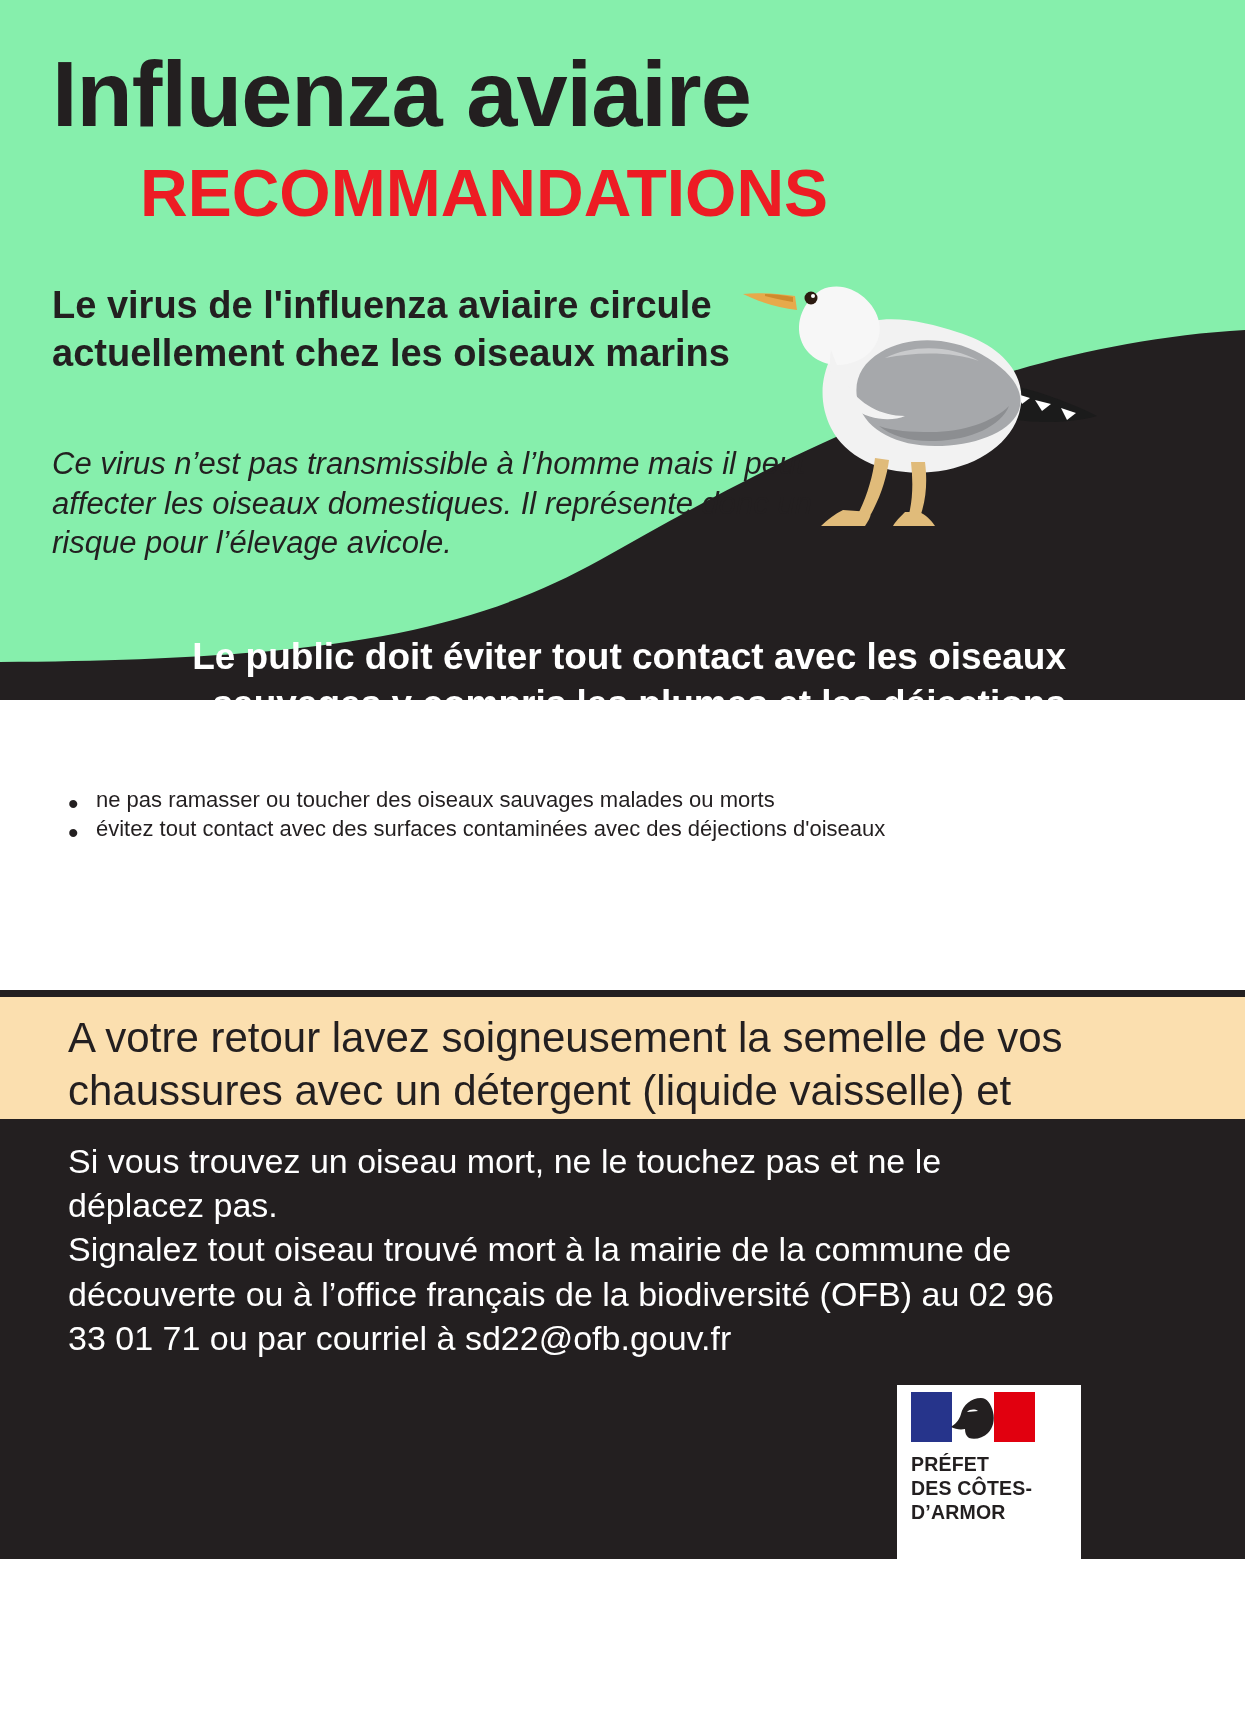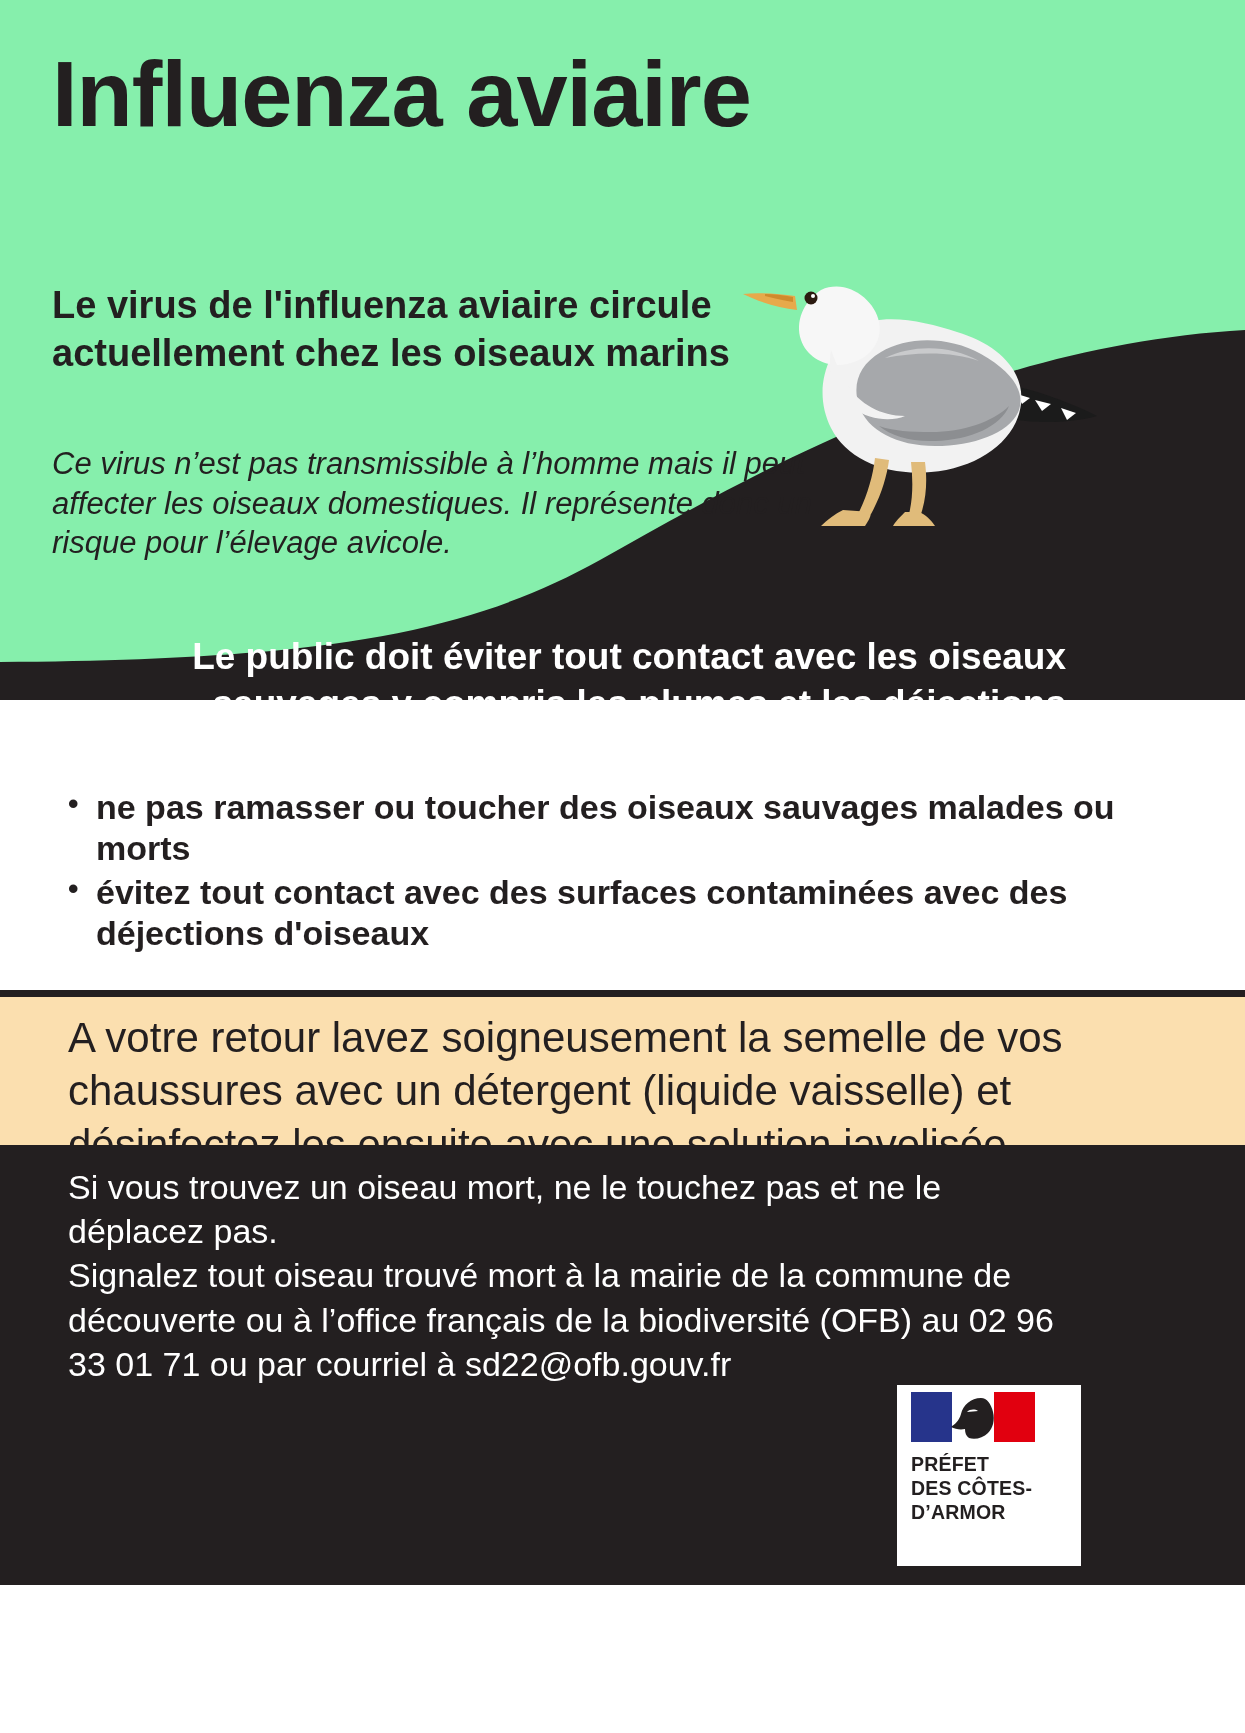--- a/index.html
+++ b/index.html
@@ -113,25 +113,24 @@
     height: 215px;
     background: #ffffff;
   }
   ul.bullets {
     margin: 0;
     padding: 12px 0 0 96px;
     list-style: none;
   }
   ul.bullets li {
     position: relative;
-    font-size: 34px;
+    font-size: 22px;
     color: #231f20;
     line-height: 1.22;
     margin: 0 60px 2px 0;
-    font-weight: bold;
   }
   ul.bullets li::before {
     content: "\2022";
     position: absolute;
     left: -28px;
     top: -1px;
     font-size: 30px;
     color: #231f20;
   }
 
@@ -157,21 +156,21 @@
     left: 68px; top: 14px;
     width: 1030px;
     font-size: 42px;
     color: #231f20;
     line-height: 1.27;
   }
 
   
   .foot-band {
     position: absolute;
-    left: 0; top: 1145px;
+    left: 0; top: 1119px;
     width: 1245px;
     height: 440px;
     background: #231f20;
   }
   .foot-text {
     position: absolute;
     left: 68px; top: 20px;
     width: 1010px;
     font-size: 34px;
     color: #ffffff;
@@ -257,20 +256,21 @@
       <circle cx="76" cy="66" r="6.5" fill="#2b1a10"></circle>
       <circle cx="78" cy="64" r="2" fill="#ffffff"></circle>
 
       <path d="M140,226 C138,244 132,264 124,280 L136,282 C146,264 152,244 154,228 Z" fill="#e0bb7a"></path>
       <path d="M176,230 C178,248 178,266 174,282 L186,282 C192,264 192,246 190,230 Z" fill="#e0bb7a"></path>
       <path d="M108,278 C100,282 92,288 86,294 L130,294 C134,288 136,284 136,280 Z" fill="#e0bb7a"></path>
       <path d="M170,280 C164,286 160,290 158,294 L200,294 C196,288 190,282 184,280 Z" fill="#e0bb7a"></path>
     </svg>
 
     <div class="title-main">Influenza aviaire</div>
+    <div class="title-sub">RECOMMANDATIONS</div>
     <div class="lead">Le virus de l'influenza aviaire circule actuellement chez les oiseaux marins</div>
     <div class="note">Ce virus n’est pas transmissible à l’homme mais il peut affecter les oiseaux domestiques. Il représente donc un risque pour l’élevage avicole.</div>
   </div>
 
   <div class="banner-head">
     <div class="banner-head-text">Le public doit éviter tout contact avec les oiseaux sauvages y compris les plumes et les déjections</div>
   </div>
 
   <div class="bullets-band">
     <ul class="bullets">

